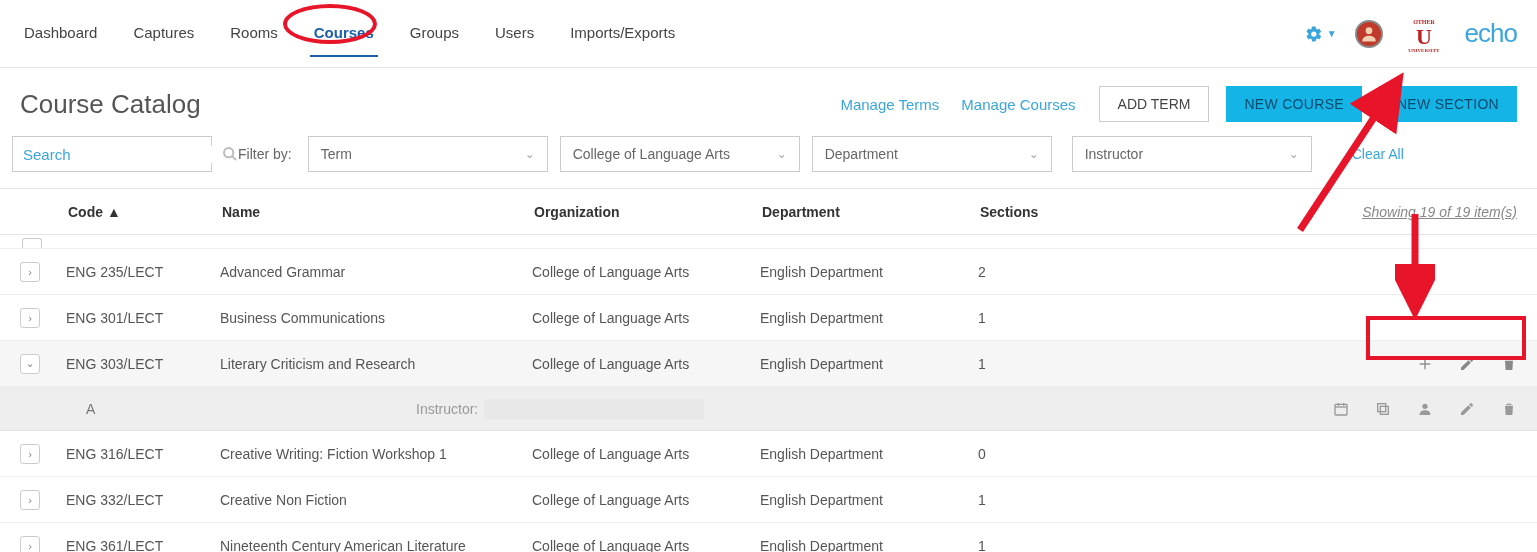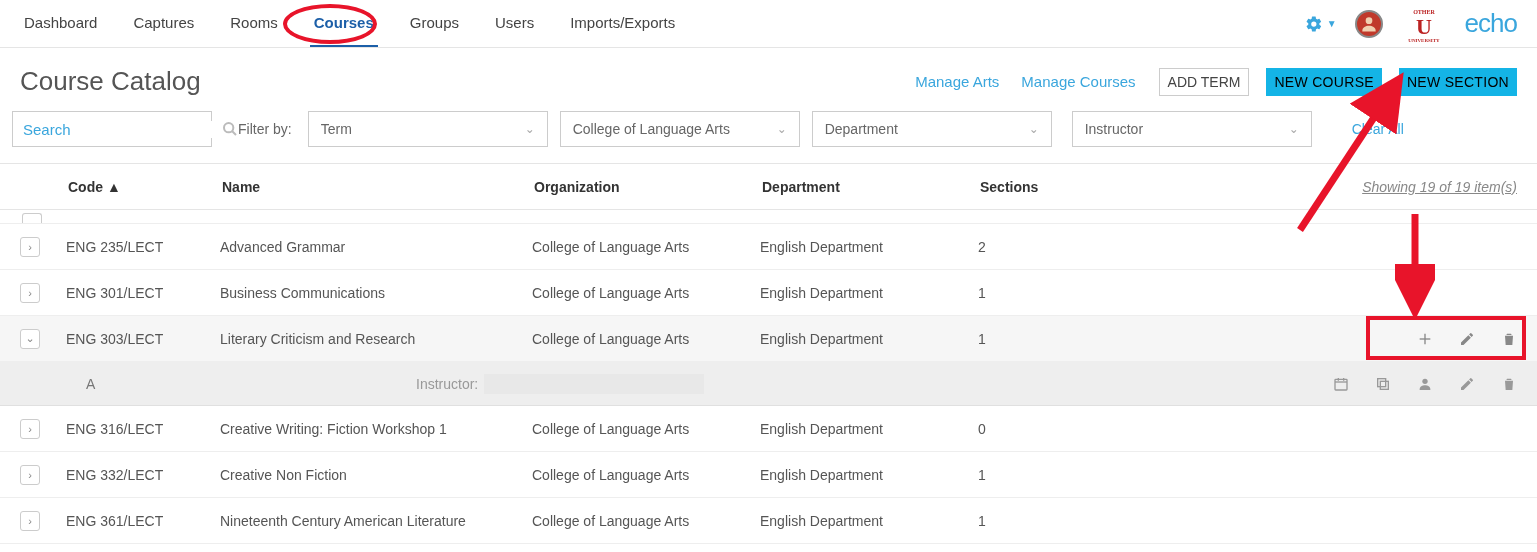--- a/index.html
+++ b/index.html
@@ -1,37 +1,37 @@
 <!DOCTYPE html>
 <html><head>
 <meta charset="utf-8">
 <style>
   * { box-sizing: border-box; margin: 0; padding: 0; }
   body { font-family: -apple-system, BlinkMacSystemFont, "Segoe UI", Arial, sans-serif; font-size: 14px; color: #444; width: 1537px; background: #fff; }
-  .topnav { display: flex; align-items: center; height: 48px; padding: 0 20px; border-bottom: 1px solid #e5e5e5; }
+  .topnav { display: flex; align-items: center; height: 68px; padding: 0 20px; border-bottom: 1px solid #e5e5e5; }
   .topnav .tabs { display: flex; gap: 28px; }
   .topnav .tab { color: #444; cursor: pointer; font-size: 15px; padding: 14px 4px; position: relative; }
   .topnav .tab.active { color: #1c5fa8; font-weight: 700; border-bottom: 2px solid #1c5fa8; text-align: center; }
   .topnav .spacer { flex: 1; }
   .topnav .right { display: flex; align-items: center; gap: 18px; }
   .gear { color: #3aa6dd; font-size: 18px; display: flex; align-items: center; gap: 4px; }
   .gear .caret { font-size: 10px; }
   .avatar { width: 28px; height: 28px; border-radius: 50%; background: #c0392b; border: 2px solid #888; display: flex; align-items: center; justify-content: center; color: #fff; font-size: 12px; }
   .badge-u { width: 46px; height: 40px; display: flex; align-items: center; justify-content: center; }
   .badge-u svg text { font-family: Georgia, serif; font-weight: bold; }
   .logo { color: #3aa6dd; font-size: 26px; font-weight: 400; letter-spacing: -1px; }
 
   .titlebar { display: flex; align-items: center; padding: 18px 20px 14px 20px; gap: 9px; }
   .titlebar h1 { font-size: 26px; font-weight: 400; color: #555; }
   .titlebar .spacer { flex: 1; }
   .titlebar .links { display: flex; gap: 22px; align-items: center; margin-right: 14px; }
   .titlebar .link { color: #3aa6dd; font-size: 15px; cursor: pointer; }
-  .btn { display: inline-flex; align-items: center; justify-content: center; height: 28px; padding: 0 8px; font-size: 14px; cursor: pointer; border: none; }
+  .btn { display: inline-flex; align-items: center; justify-content: center; height: 36px; padding: 0 18px; font-size: 14px; cursor: pointer; border: none; }
   .btn-outline { background: #fff; border: 1px solid #ccc; color: #444; }
-  .btn-primary { background: #14b4e6; color: #000000; margin-left: 8px; letter-spacing: 0.3px; }
+  .btn-primary { background: #14b4e6; color: #0c4a6e; margin-left: 8px; letter-spacing: 0.3px; }
 
   .filterbar { display: flex; align-items: center; gap: 12px; padding: 0 20px 16px 12px; border-bottom: 1px solid #e5e5e5; }
   .search { width: 200px; height: 36px; border: 1px solid #ccc; display: flex; align-items: center; padding: 0 10px; }
   .search input { border: none; outline: none; flex: 1; font-size: 15px; color: #3aa6dd; }
   .search input::placeholder { color: #3aa6dd; }
   .search .sicon { color: #bbb; }
   .filterlabel { color: #666; font-size: 14px; margin-left: 14px; margin-right: 4px; }
   .select { height: 36px; border: 1px solid #ccc; display: flex; align-items: center; justify-content: space-between; padding: 0 12px; color: #666; background: #fff; cursor: pointer; }
   .select .chev { color: #aaa; font-size: 12px; }
   .sel-term { width: 240px; }
@@ -107,21 +107,21 @@
       </svg>
     </div>
     <div class="logo">echo</div>
   </div>
 </div>
 
 <div class="titlebar">
   <h1>Course Catalog</h1>
   <div class="spacer"></div>
   <div class="links">
-    <span class="link">Manage Arts</span>
+    <span class="link">Manage Terms</span>
     <span class="link">Manage Courses</span>
   </div>
   <button class="btn btn-outline">ADD TERM</button>
   <button class="btn btn-primary">NEW COURSE</button>
   <button class="btn btn-primary">NEW SECTION</button>
 </div>
 
 <div class="filterbar">
   <div class="search">
     <input placeholder="Search" style="">

